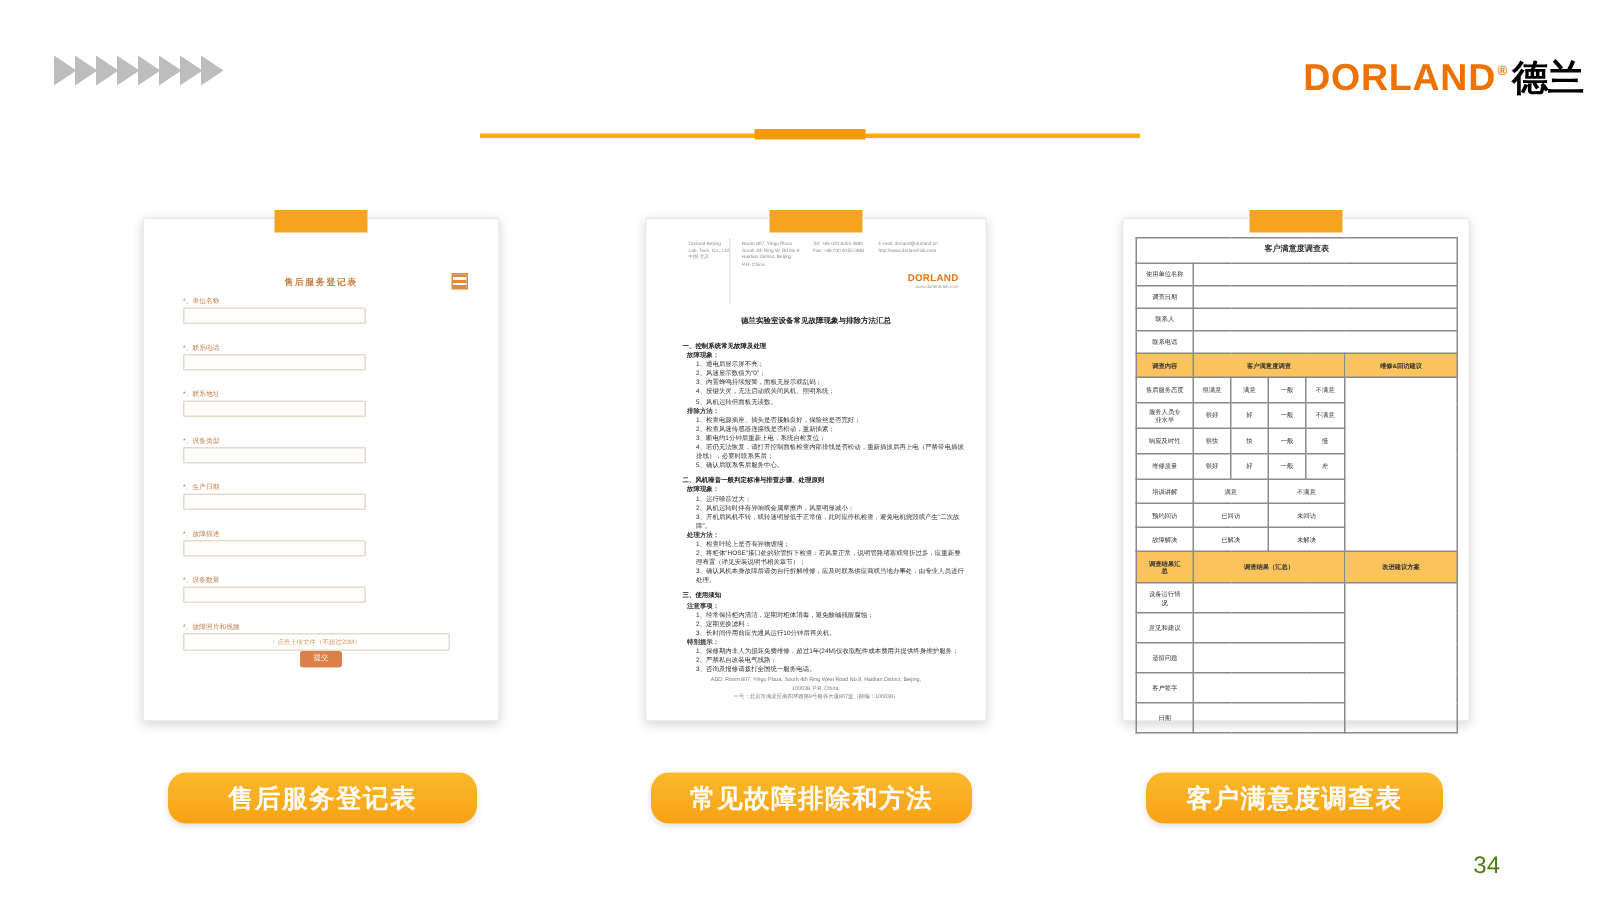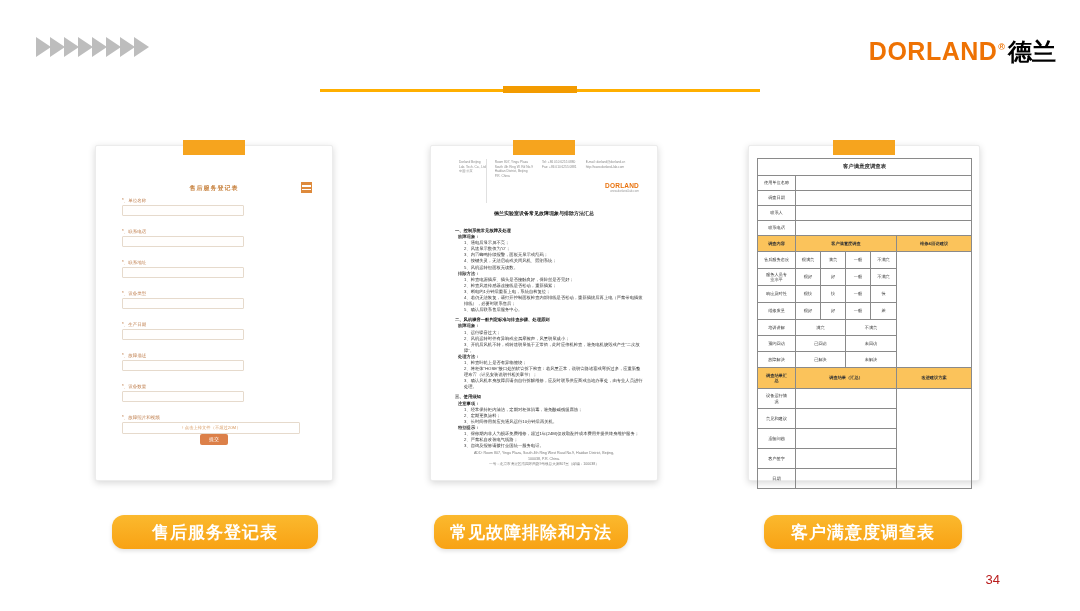--- a/index.html
+++ b/index.html
@@ -73,24 +73,24 @@
   .tr-rate4 td{height:14px;}
   .tr-rate2 td{height:13px;}
   .tr-blank td{height:17px;}
 
   
   .pill{position:absolute;top:515px;height:34px;border-radius:12px;
         background:linear-gradient(#FBB92E,#F8A214);color:#fff;font-weight:bold;font-size:17px;
         display:flex;align-items:center;justify-content:center;letter-spacing:1px;
         box-shadow:0 2px 4px rgba(0,0,0,.12);}
   #pill1{left:112px;width:206px;}
-  #pill2{left:434px;width:194px;}
+  #pill2{left:434px;width:214px;}
   #pill3{left:764px;width:198px;}
 
-  .pagenum{position:absolute;right:80px;bottom:24px;color:#b91c1c;font-size:13px;}
+  .pagenum{position:absolute;right:80px;bottom:24px;color:#4d7c0f;font-size:16px;}
 </style>
 </head>
 <body>
 
 <div class="slide">
 
   <div class="arrows">
     <span class="arrow"></span>
     <span class="arrow"></span>
     <span class="arrow"></span>

